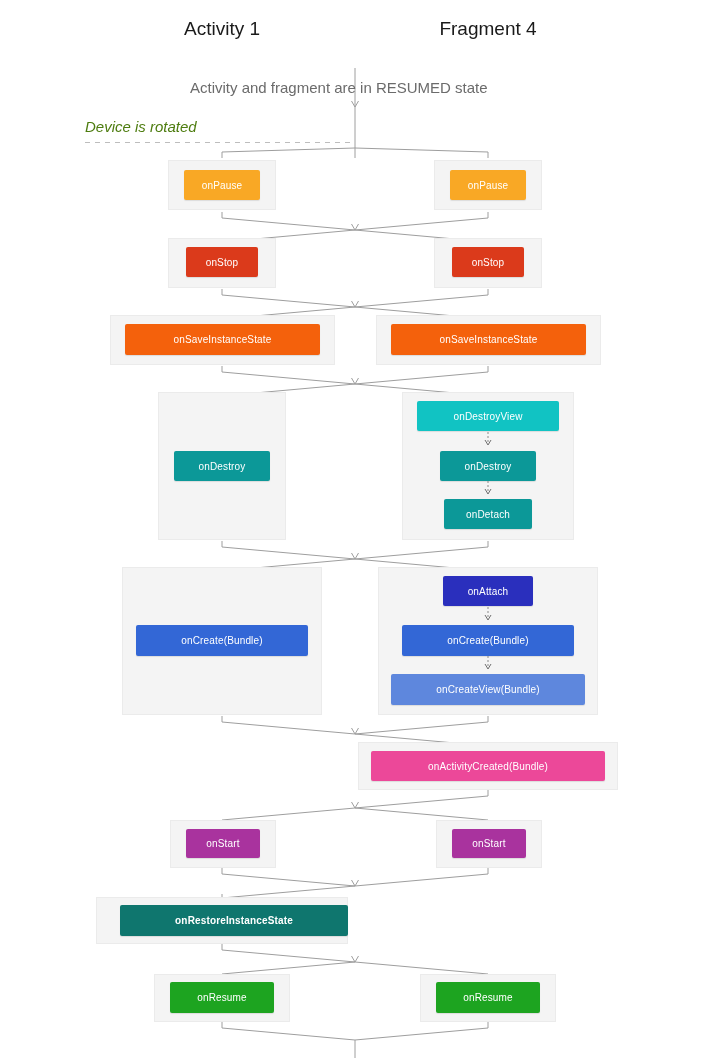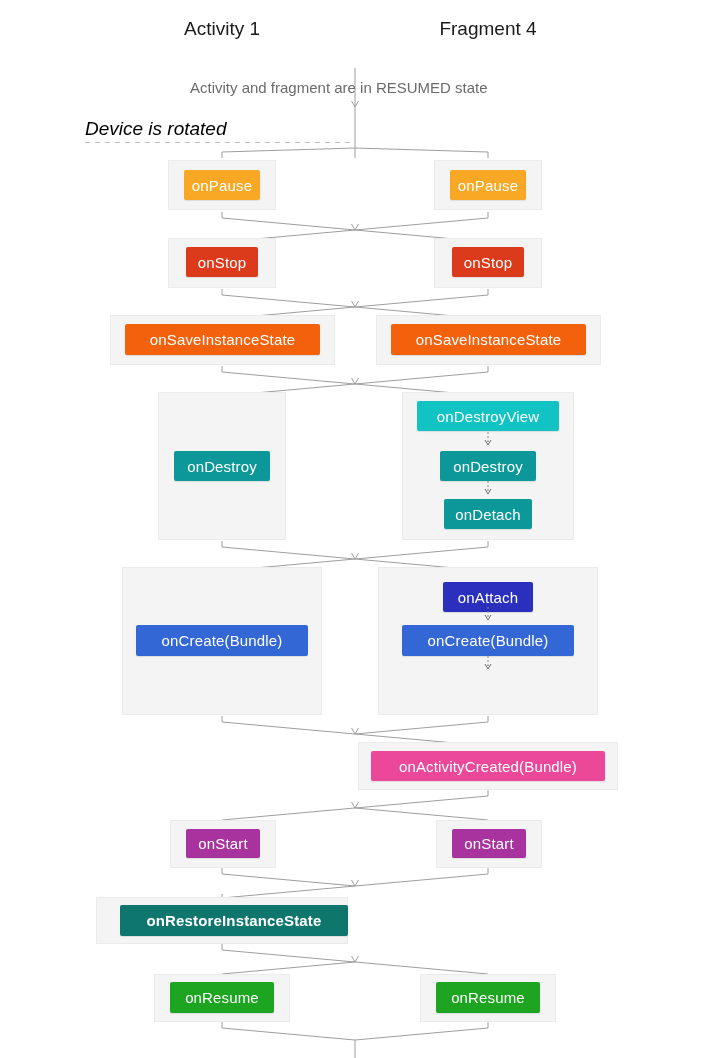--- a/index.html
+++ b/index.html
@@ -17,34 +17,34 @@
   .col-title{
     position:absolute;font-size:19px;color:#1a1a1a;
     text-align:center;white-space:nowrap;font-weight:400;
   }
 
   
   .note{
     position:absolute;font-size:15px;color:#6b6b6b;white-space:nowrap;
   }
   .note.rotated{
-    font-style:italic;color:#000000;font-size:19px;
+    font-style:italic;color:#4d7c0f;font-size:15px;
   }
 
   
   .panel{
     position:absolute;background:#f4f4f4;border:1px solid #ebebeb;
     box-sizing:border-box;
   }
 
   
   .chip{
     position:absolute;box-sizing:border-box;
     display:flex;align-items:center;justify-content:center;
-    color:#ffffff;font-size:15px;border-radius:2px;
+    color:#ffffff;font-size:10px;border-radius:2px;
     white-space:nowrap;letter-spacing:.15px;
     box-shadow:0 1px 1px rgba(0,0,0,.10);
   }
 
   
   .mini-arrow{
     position:absolute;width:10px;height:14px;
   }
 </style>
 </head>
@@ -149,30 +149,31 @@
   <svg class="mini-arrow" style="left:483px;top:481px;" viewBox="0 0 10 14">
     <line x1="5" y1="0" x2="5" y2="11" stroke="#8a8a8a" stroke-width="1" stroke-dasharray="2 2"></line>
     <path d="M2,8 L5,13 L8,8" fill="none" stroke="#6e6e6e" stroke-width="1"></path>
   </svg>
   <div class="chip" style="left:444px;top:499px;width:88px;height:30px;background:#0C9898;">onDetach</div>
 
   <div class="panel" style="left:122px;top:567px;width:200px;height:148px;"></div>
   <div class="chip" style="left:136px;top:625px;width:172px;height:31px;background:#3367D6;">onCreate(Bundle)</div>
 
   <div class="panel" style="left:378px;top:567px;width:220px;height:148px;"></div>
-  <div class="chip" style="left:443px;top:576px;width:90px;height:30px;background:#2A2FBD;margin-top:6px;">onAttach</div>
+  <div class="chip" style="left:443px;top:576px;width:90px;height:30px;background:#2A2FBD;">onAttach</div>
   <svg class="mini-arrow" style="left:483px;top:607px;" viewBox="0 0 10 14">
     <line x1="5" y1="0" x2="5" y2="11" stroke="#8a8a8a" stroke-width="1" stroke-dasharray="2 2"></line>
     <path d="M2,8 L5,13 L8,8" fill="none" stroke="#6e6e6e" stroke-width="1"></path>
   </svg>
   <div class="chip" style="left:402px;top:625px;width:172px;height:31px;background:#3367D6;">onCreate(Bundle)</div>
   <svg class="mini-arrow" style="left:483px;top:656px;" viewBox="0 0 10 14">
     <line x1="5" y1="0" x2="5" y2="11" stroke="#8a8a8a" stroke-width="1" stroke-dasharray="2 2"></line>
     <path d="M2,8 L5,13 L8,8" fill="none" stroke="#6e6e6e" stroke-width="1"></path>
   </svg>
+  <div class="chip" style="left:391px;top:674px;width:194px;height:31px;background:#5E87DD;">onCreateView(Bundle)</div>
 
   <div class="panel" style="left:358px;top:742px;width:260px;height:48px;"></div>
   <div class="chip" style="left:371px;top:751px;width:234px;height:30px;background:#ec4899;">onActivityCreated(Bundle)</div>
 
   <div class="panel" style="left:170px;top:820px;width:106px;height:48px;"></div>
   <div class="chip" style="left:186px;top:829px;width:74px;height:29px;background:#A9339E;">onStart</div>
 
   <div class="panel" style="left:436px;top:820px;width:106px;height:48px;"></div>
   <div class="chip" style="left:452px;top:829px;width:74px;height:29px;background:#A9339E;">onStart</div>
 

